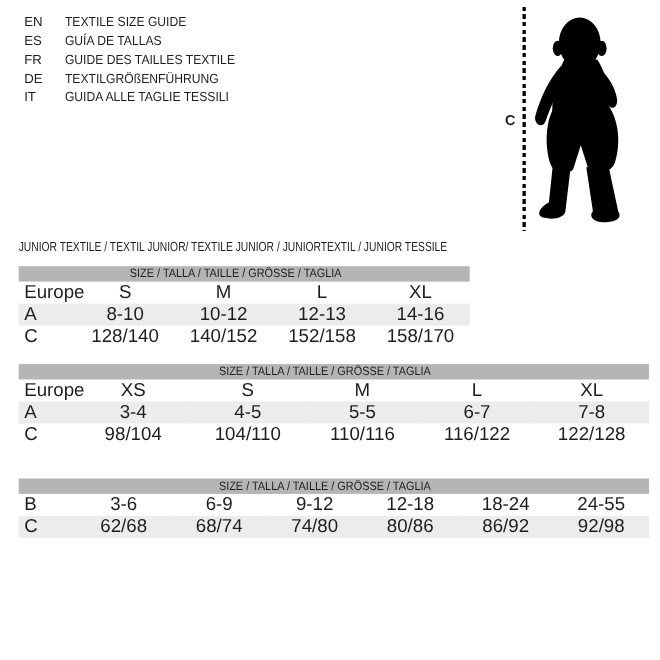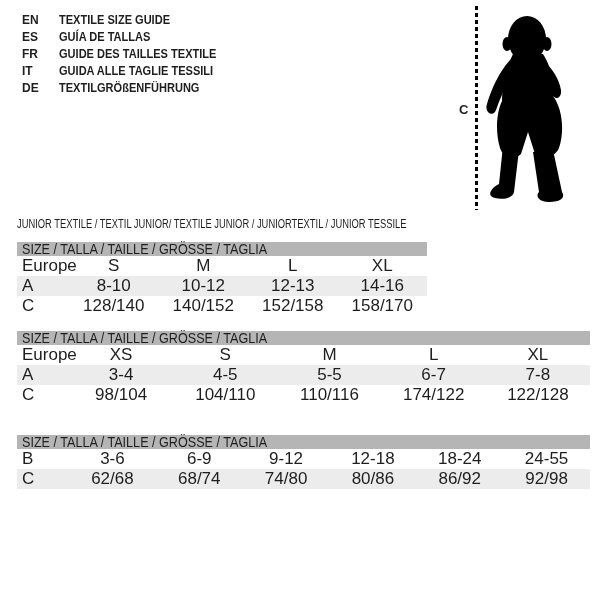--- a/index.html
+++ b/index.html
@@ -4,42 +4,42 @@
 <style>
   html,body{margin:0;padding:0;background:#fff;}
   .page{position:relative;width:600px;height:600px;background:#fff;color:var(--txt,#1e1e1e);
         font-family:"Liberation Sans",sans-serif;overflow:hidden;}
 
   
   .cond{display:inline-block;transform:scaleX(var(--sx,.8));transform-origin:0 50%;white-space:nowrap;}
 
   
   .langs{position:absolute;left:22px;top:13px;}
-  .lang-row{display:flex;align-items:baseline;height:17px;font-weight:bold;font-size:12px;}
+  .lang-row{display:flex;align-items:baseline;height:17px;font-weight:normal;font-size:12px;}
   .lang-code{width:37px;flex:none;}
   .lang-title{--sx:.92;}
 
   
   .figure{position:absolute;left:450px;top:0;width:150px;height:222px;}
   .c-label{position:absolute;left:9px;top:102px;font-weight:bold;font-size:13px;}
   .measure-line{position:absolute;left:25px;top:6px;width:3px;height:204px;
                 background:repeating-linear-gradient(to bottom,#000 0 4px,transparent 4px 7px);}
   .baby{position:absolute;left:33px;top:8px;width:88px;height:200px;}
   .baby path,.baby ellipse{fill:var(--sil,#000);}
 
   
   .size-section{position:absolute;left:17px;}
   .sec-junior{top:217px;width:410px;}
   .sec-children{top:320px;width:573px;}
   .sec-babies{top:424px;width:573px;}
   .table-title{font-weight:normal;font-size:12px;line-height:14px;}
   .title-line{--sx:.78;display:block;}
   .subseg{font-size:8px;vertical-align:-2px;}
   .size-bar{margin-top:11px;background:var(--bar,#b5b5b5);height:14px;line-height:14px;
-            padding-left:5px;font-size:14px;}
+            padding-left:5px;font-size:11px;text-align:center;}
   .bar-text{--sx:.9;}
   .size-table{width:100%;border-collapse:collapse;table-layout:fixed;font-size:17px;}
   .size-table td{height:16px;padding:0;text-align:center;vertical-align:middle;}
   .size-table td.lab{text-align:left;padding-left:5px;}
   .size-table tr.shaded{background:var(--shade,#ececec);}
 
   
   .notes{position:absolute;left:20px;top:535px;}
   .note-line{font-weight:bold;font-size:12px;line-height:17.5px;--sx:.78;}
 </style>
@@ -55,26 +55,26 @@
       </div>
       <div class="lang-row">
         <span class="lang-code">ES</span>
         <span class="lang-title cond">GUÍA DE TALLAS</span>
       </div>
       <div class="lang-row">
         <span class="lang-code">FR</span>
         <span class="lang-title cond">GUIDE DES TAILLES TEXTILE</span>
       </div>
       <div class="lang-row">
+        <span class="lang-code">DE</span>
+        <span class="lang-title cond">TEXTILGRÖßENFÜHRUNG</span>
+      </div>
+      <div class="lang-row">
         <span class="lang-code">IT</span>
         <span class="lang-title cond">GUIDA ALLE TAGLIE TESSILI</span>
-      </div>
-      <div class="lang-row">
-        <span class="lang-code">DE</span>
-        <span class="lang-title cond">TEXTILGRÖßENFÜHRUNG</span>
       </div>
     </div>
 
   <div class="figure">
     <span class="c-label">C</span>
     <div class="measure-line"></div>
     <svg class="baby" viewBox="0 0 88 200" aria-hidden="true">
       <ellipse cx="44" cy="31" rx="19" ry="23"></ellipse>
       <ellipse cx="24" cy="36" rx="4.5" ry="7"></ellipse>
       <ellipse cx="64" cy="36" rx="4.5" ry="7"></ellipse>
@@ -152,21 +152,21 @@
               <td class="val">4-5</td>
               <td class="val">5-5</td>
               <td class="val">6-7</td>
               <td class="val">7-8</td>
             </tr>
             <tr>
               <td class="lab">C</td>
               <td class="val">98/104</td>
               <td class="val">104/110</td>
               <td class="val">110/116</td>
-              <td class="val">174/122</td>
+              <td class="val">116/122</td>
               <td class="val">122/128</td>
             </tr>
           </tbody>
         </table>
       </section>
       <section class="size-section sec-babies">
         <div class="size-bar"><span class="bar-text cond">SIZE / TALLA / TAILLE / GRÖSSE / TAGLIA</span></div>
         <table class="size-table">
           <colgroup>
             <col style="width: 52px;">

